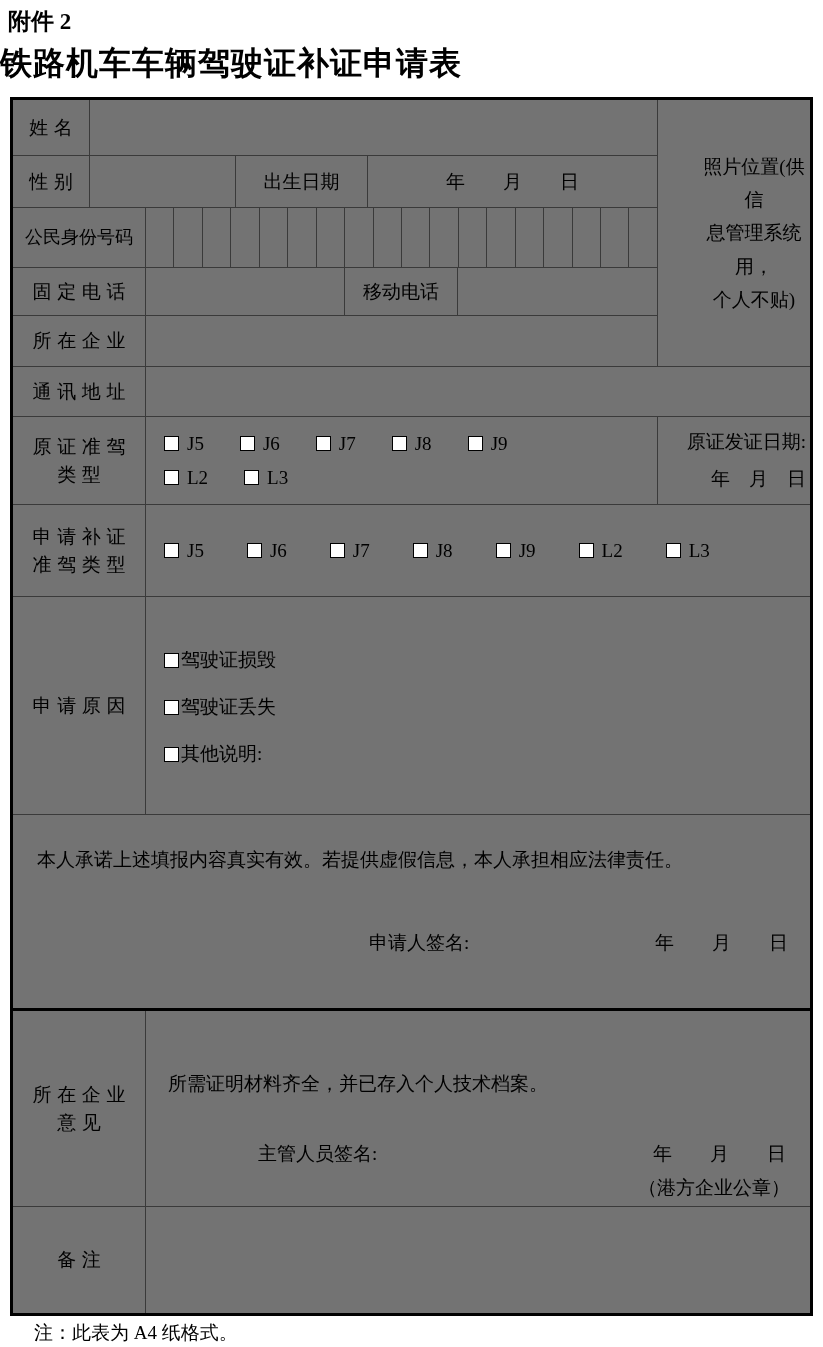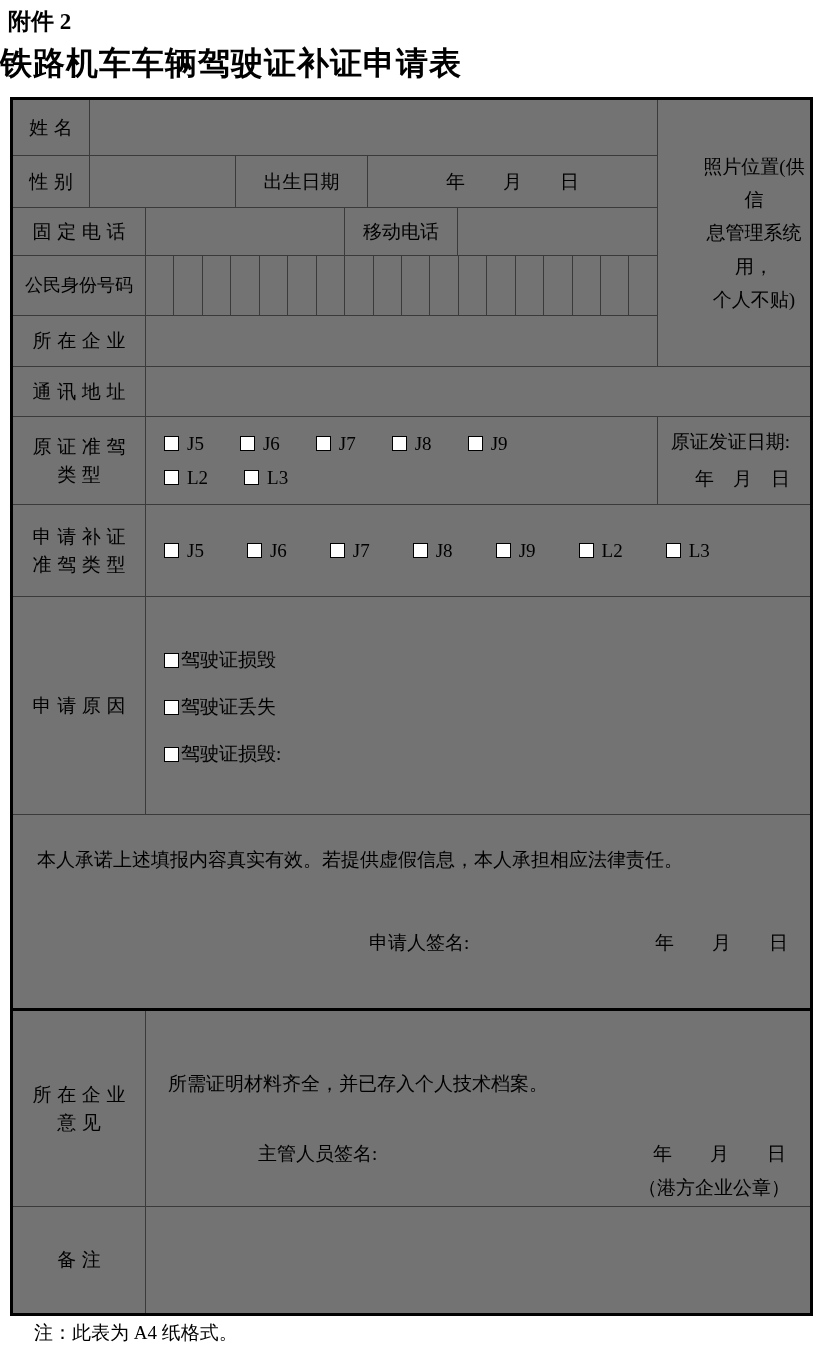--- a/index.html
+++ b/index.html
@@ -38,21 +38,21 @@
   .flex1{flex:1}
 
   .idlabel { font-size:18px; letter-spacing:0; text-indent:0; }
   .id-strip { flex:1; display:flex; }
   .id-box { flex:1; border-right:1px solid #3a3a3a; }
   .id-box:last-child { border-right:none; }
 
   .date-center { justify-content:center; }
 
   .orig-date-cell { width:153px; flex-direction:column; justify-content:center;
-                    align-items:flex-end; padding-right:20px; line-height:1.9; }
+                    align-items:flex-end; padding-right:4px; line-height:1.9; }
 
   .cb-area { flex:1; display:flex; flex-direction:column; justify-content:center;
              padding-left:18px; gap:12px; }
   .cb-line { display:flex; gap:36px; }
   .cb-line-wide { display:flex; flex:1; align-items:center; padding-left:18px; gap:43px; }
   .cb-item { display:inline-flex; align-items:center; white-space:nowrap; }
   .cb-box { width:15px; height:15px; border:1.5px solid #000; display:inline-block;
             margin-right:8px; background:#fff; }
   .tight .cb-box { margin-right:2px; }
 
@@ -89,51 +89,51 @@
         <div class="cell flex1"></div>
       </div>
 
       <div class="row h52">
         <div class="cell lab spaced w76 br">性别</div>
         <div class="cell w145 br"></div>
         <div class="cell lab w131 br">出生日期</div>
         <div class="cell flex1 date-center">年　　月　　日</div>
       </div>
 
+      <div class="row h60">
+        <div class="cell lab idlabel w132 br">公民身份号码</div>
+        <div class="id-strip">
+            <span class="id-box"></span>
+            <span class="id-box"></span>
+            <span class="id-box"></span>
+            <span class="id-box"></span>
+            <span class="id-box"></span>
+            <span class="id-box"></span>
+            <span class="id-box"></span>
+            <span class="id-box"></span>
+            <span class="id-box"></span>
+            <span class="id-box"></span>
+            <span class="id-box"></span>
+            <span class="id-box"></span>
+            <span class="id-box"></span>
+            <span class="id-box"></span>
+            <span class="id-box"></span>
+            <span class="id-box"></span>
+            <span class="id-box"></span>
+            <span class="id-box"></span>
+          </div>
+      </div>
+
       <div class="row h48">
         <div class="cell lab spaced w132 br">固定电话</div>
         <div class="cell w198 br"></div>
         <div class="cell lab w112 br">移动电话</div>
         <div class="cell flex1"></div>
       </div>
 
-      <div class="row h60">
-        <div class="cell lab idlabel w132 br">公民身份号码</div>
-        <div class="id-strip">
-            <span class="id-box"></span>
-            <span class="id-box"></span>
-            <span class="id-box"></span>
-            <span class="id-box"></span>
-            <span class="id-box"></span>
-            <span class="id-box"></span>
-            <span class="id-box"></span>
-            <span class="id-box"></span>
-            <span class="id-box"></span>
-            <span class="id-box"></span>
-            <span class="id-box"></span>
-            <span class="id-box"></span>
-            <span class="id-box"></span>
-            <span class="id-box"></span>
-            <span class="id-box"></span>
-            <span class="id-box"></span>
-            <span class="id-box"></span>
-            <span class="id-box"></span>
-          </div>
-      </div>
-
       <div class="row h50">
         <div class="cell lab spaced w132 br">所在企业</div>
         <div class="cell flex1"></div>
       </div>
 
     </div>
 
     <div class="photo-cell">
       <div>照片位置(供信</div>
       <div>息管理系统用，</div>
@@ -234,21 +234,21 @@
         <span class="cb-item">
           <span class="cb-box"></span>
           <span class="cb-label">驾驶证损毁</span>
         </span>
         <span class="cb-item">
           <span class="cb-box"></span>
           <span class="cb-label">驾驶证丢失</span>
         </span>
         <span class="cb-item">
           <span class="cb-box"></span>
-          <span class="cb-label">驾驶证损毁:</span>
+          <span class="cb-label">其他说明:</span>
         </span>
       </div>
   </div>
 
   <div class="row h193 decl-row">
     <div class="decl-text">本人承诺上述填报内容真实有效。若提供虚假信息，本人承担相应法律责任。</div>
     <div class="decl-sign">
       <span>申请人签名:</span>
       <span>年　　月　　日</span>
     </div>

